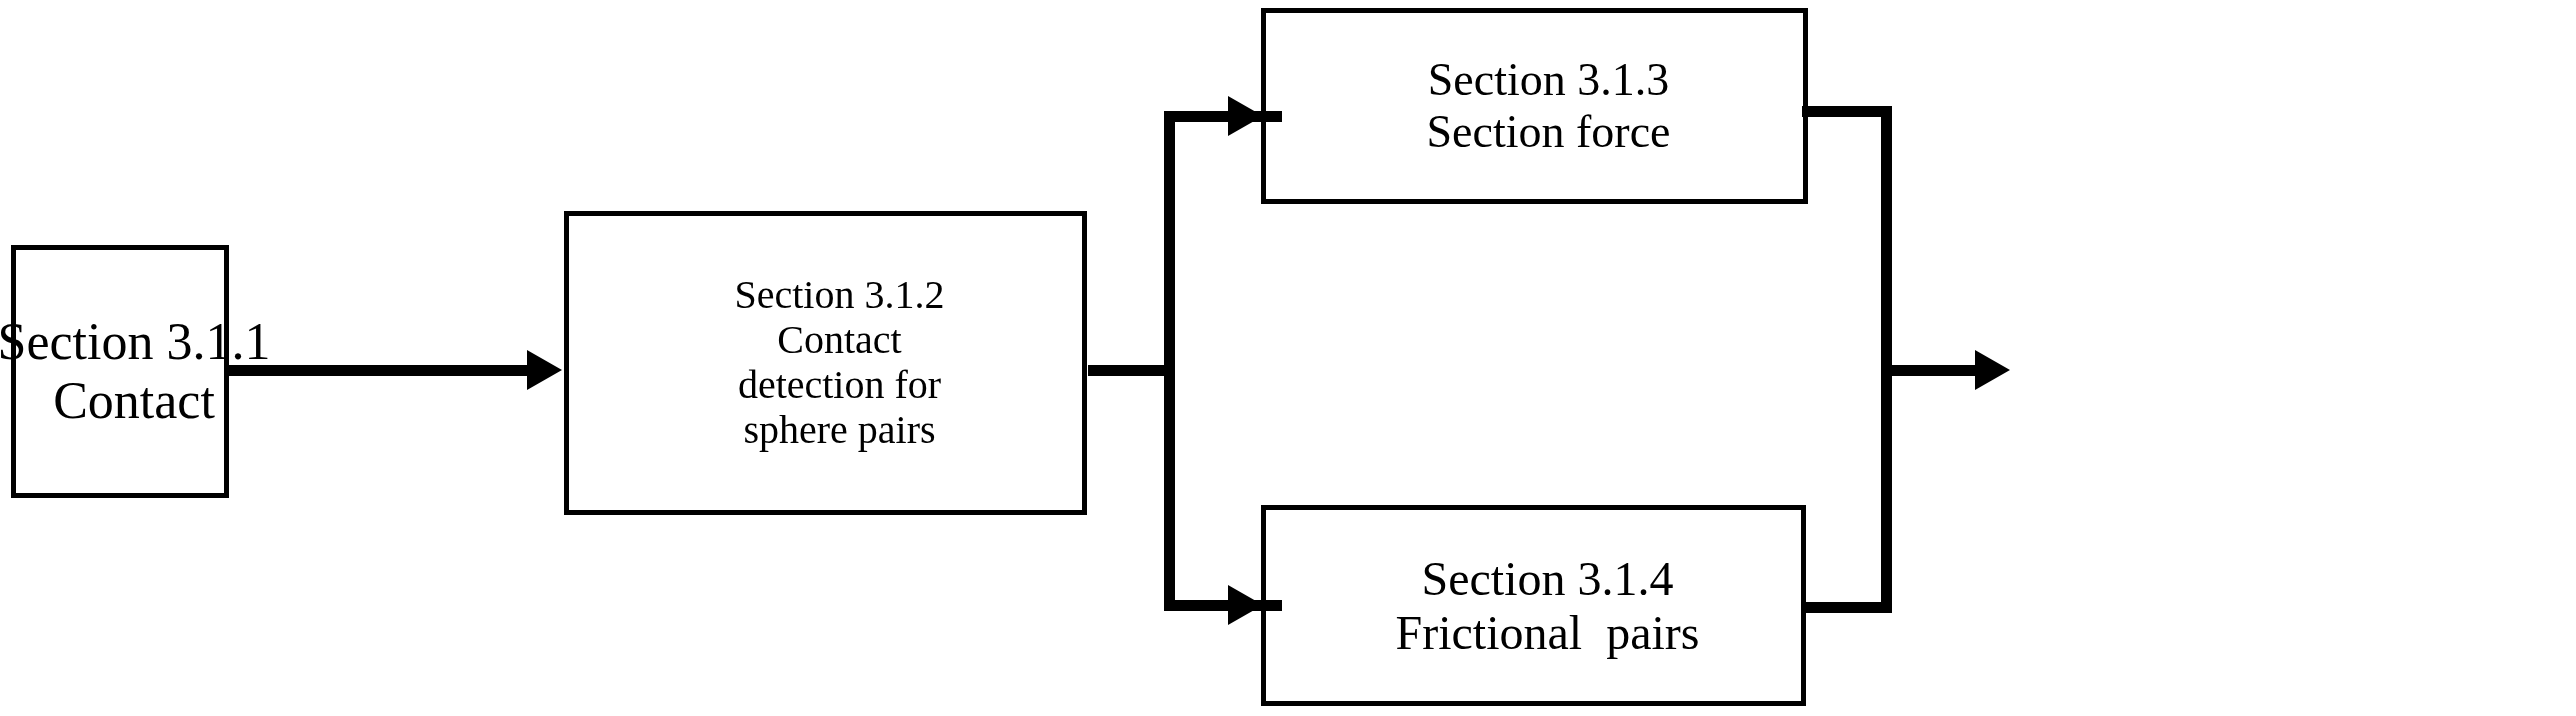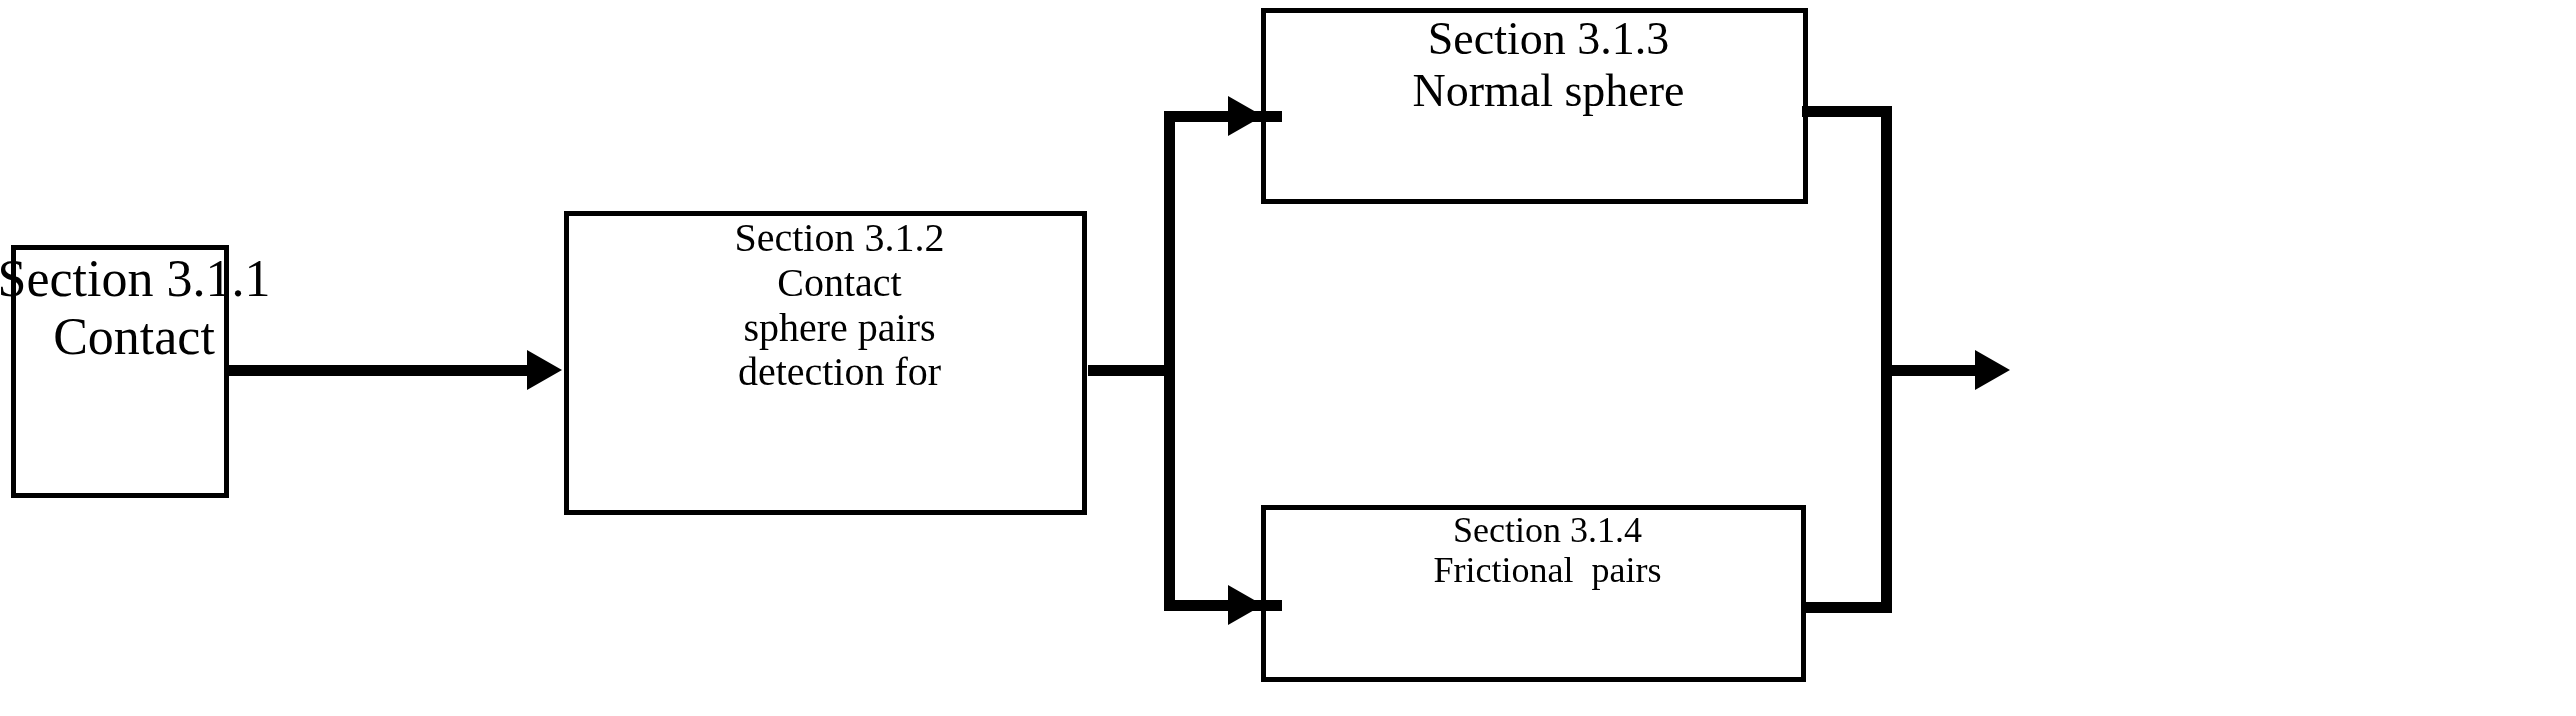--- a/index.html
+++ b/index.html
@@ -17,36 +17,36 @@
     font-family: "Liberation Serif", "DejaVu Serif", serif;
   }
   .node {
     position: absolute;
     box-sizing: border-box;
     background: #ffffff;
     border: 5.5px solid #000000;
     display: flex;
     flex-direction: column;
     align-items: center;
-    justify-content: flex-start;
+    justify-content: center;
     color: #000000;
     line-height: 1.12;
     white-space: pre;
     text-align: center;
     padding-left: 28px;
   }
   .node .line {
     display: block;
     white-space: pre;
   }
   
   #node-1 { left: 11px;   top: 245px; width: 218px; height: 253px; font-size: 52px; }
   #node-2 { left: 564px;  top: 211px; width: 523px; height: 304px; font-size: 40px; }
   #node-3 { left: 1261px; top: 8px;  width: 547px; height: 196px; font-size: 46px; }
-  #node-4 { left: 1261px; top: 505px; width: 545px; height: 177px; font-size: 36px; }
+  #node-4 { left: 1261px; top: 505px; width: 545px; height: 201px; font-size: 48px; }
   #node-5 { left: 2009px; top: 237px; width: 557px; height: 253px; font-size: 46px; }
 
   
   .seg {
     position: absolute;
     background: #000000;
   }
   .arrowhead {
     position: absolute;
     width: 0;
@@ -62,27 +62,27 @@
 <div id="canvas">
 
   <div class="node" id="node-1">
     <span class="line">Section 3.1.1</span>
     <span class="line">Contact</span>
   </div>
 
   <div class="node" id="node-2">
     <span class="line">Section 3.1.2</span>
     <span class="line">Contact</span>
+    <span class="line">detection for</span>
     <span class="line">sphere pairs</span>
-    <span class="line">detection for</span>
   </div>
 
   <div class="node" id="node-3">
     <span class="line">Section 3.1.3</span>
-    <span class="line">Normal sphere</span>
+    <span class="line">Section force</span>
   </div>
 
   <div class="node" id="node-4">
     <span class="line">Section 3.1.4</span>
     <span class="line">Frictional  pairs</span>
   </div>
 
 
   <div class="seg" style="left:229px; top:365px; width:302px; height:11px;"></div>
   <div class="arrowhead" style="left:527px; top:350px;"></div>

